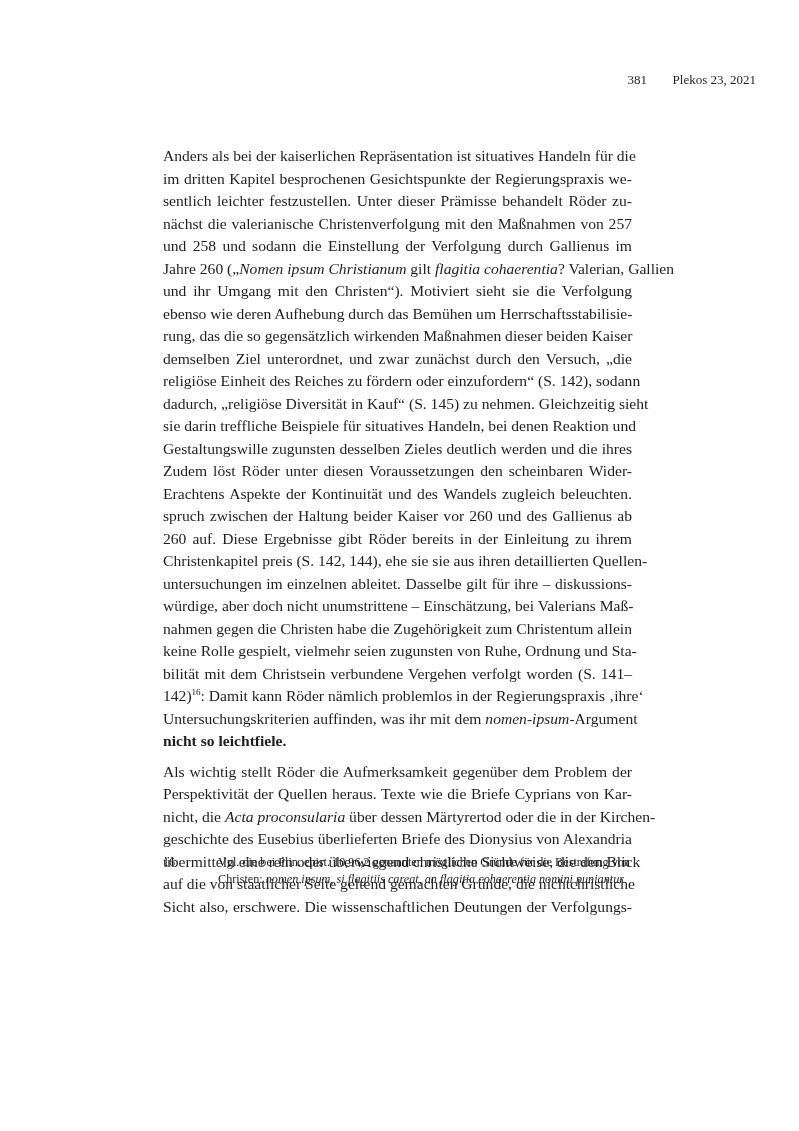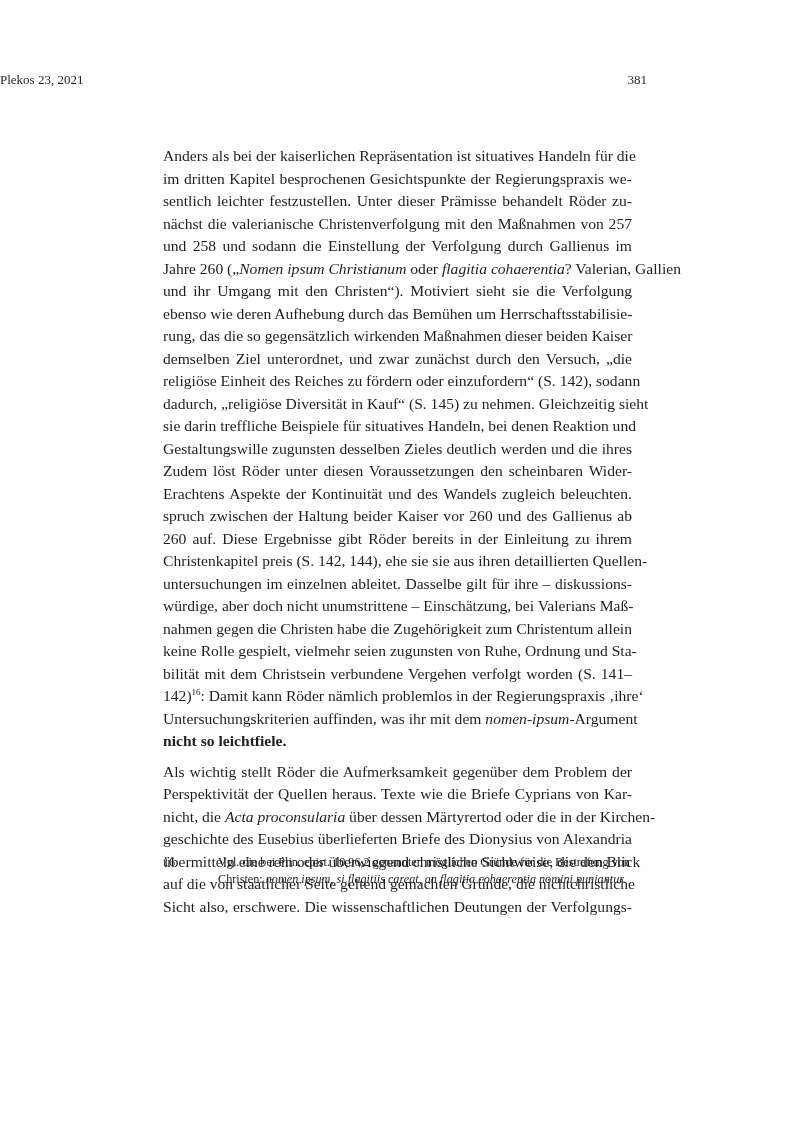--- a/index.html
+++ b/index.html
@@ -1,18 +1,18 @@
 <!DOCTYPE html>
 <html><head>
 <meta charset="utf-8">
 <style>
   html, body { margin: 0; padding: 0; background: #ffffff; }
   body { width: 799px; height: 1131px; position: relative; overflow: hidden; font-family: "Liberation Serif", "DejaVu Serif", serif; color: #1e1e1e; }
   .header { position: absolute; top: 72px; left: 0; width: 799px; height: 20px; }
-  .running-head { position: absolute; left: 0; width: 756px; text-align: left; font-size: 13px; top: 0; }
+  .running-head { position: absolute; left: 0; width: 756px; text-align: right; font-size: 13px; top: 0; }
   .page-number { position: absolute; right: 152px; top: 0; font-size: 13px; }
   .body-text { position: absolute; left: 163px; top: 145px; width: 469px; font-size: 15.6px; line-height: 22.5px; text-align: justify; hyphens: manual; }
   .para { margin: 0; }
   .para + .para { margin-top: 8px; }
   .para .ln { display: block; text-align: justify; text-align-last: justify; white-space: nowrap; }
   .para .ln.last { text-align-last: left; font-weight: bold; }
   em { font-style: italic; }
   sup { font-size: 9px; vertical-align: super; line-height: 0; }
   .footnotes { position: absolute; left: 163px; top: 854px; width: 469px; font-size: 12.2px; line-height: 17px; }
   .fn { display: flex; }
@@ -28,21 +28,21 @@
   <div class="page-number">381</div>
 </div>
 
 <div class="body-text">
   <div class="para" id="p0">
       <span class="ln"><span>Anders als bei der kaiserlichen Repräsentation ist situatives Handeln für die</span></span>
       <span class="ln"><span>im dritten Kapitel besprochenen Gesichtspunkte der Regierungspraxis we-</span></span>
       <span class="ln"><span>sentlich leichter festzustellen. Unter dieser Prämisse behandelt Röder zu-</span></span>
       <span class="ln"><span>nächst die valerianische Christenverfolgung mit den Maßnahmen von 257</span></span>
       <span class="ln"><span>und 258 und sodann die Einstellung der Verfolgung durch Gallienus im</span></span>
-      <span class="ln"><span>Jahre 260 („</span><em>Nomen ipsum Christianum</em><span> oder </span><em>flagitia cohaerentia</em><span>? Valerian, Gallien</span></span>
+      <span class="ln"><span>Jahre 260 („</span><em>Nomen ipsum Christianum</em><span> gilt </span><em>flagitia cohaerentia</em><span>? Valerian, Gallien</span></span>
       <span class="ln"><span>und ihr Umgang mit den Christen“). Motiviert sieht sie die Verfolgung</span></span>
       <span class="ln"><span>ebenso wie deren Aufhebung durch das Bemühen um Herrschaftsstabilisie-</span></span>
       <span class="ln"><span>rung, das die so gegensätzlich wirkenden Maßnahmen dieser beiden Kaiser</span></span>
       <span class="ln"><span>demselben Ziel unterordnet, und zwar zunächst durch den Versuch, „die</span></span>
       <span class="ln"><span>religiöse Einheit des Reiches zu fördern oder einzufordern“ (S. 142), sodann</span></span>
       <span class="ln"><span>dadurch, „religiöse Diversität in Kauf“ (S. 145) zu nehmen. Gleichzeitig sieht</span></span>
       <span class="ln"><span>sie darin treffliche Beispiele für situatives Handeln, bei denen Reaktion und</span></span>
       <span class="ln"><span>Gestaltungswille zugunsten desselben Zieles deutlich werden und die ihres</span></span>
       <span class="ln"><span>Zudem löst Röder unter diesen Voraussetzungen den scheinbaren Wider-</span></span>
       <span class="ln"><span>Erachtens Aspekte der Kontinuität und des Wandels zugleich beleuchten.</span></span>

